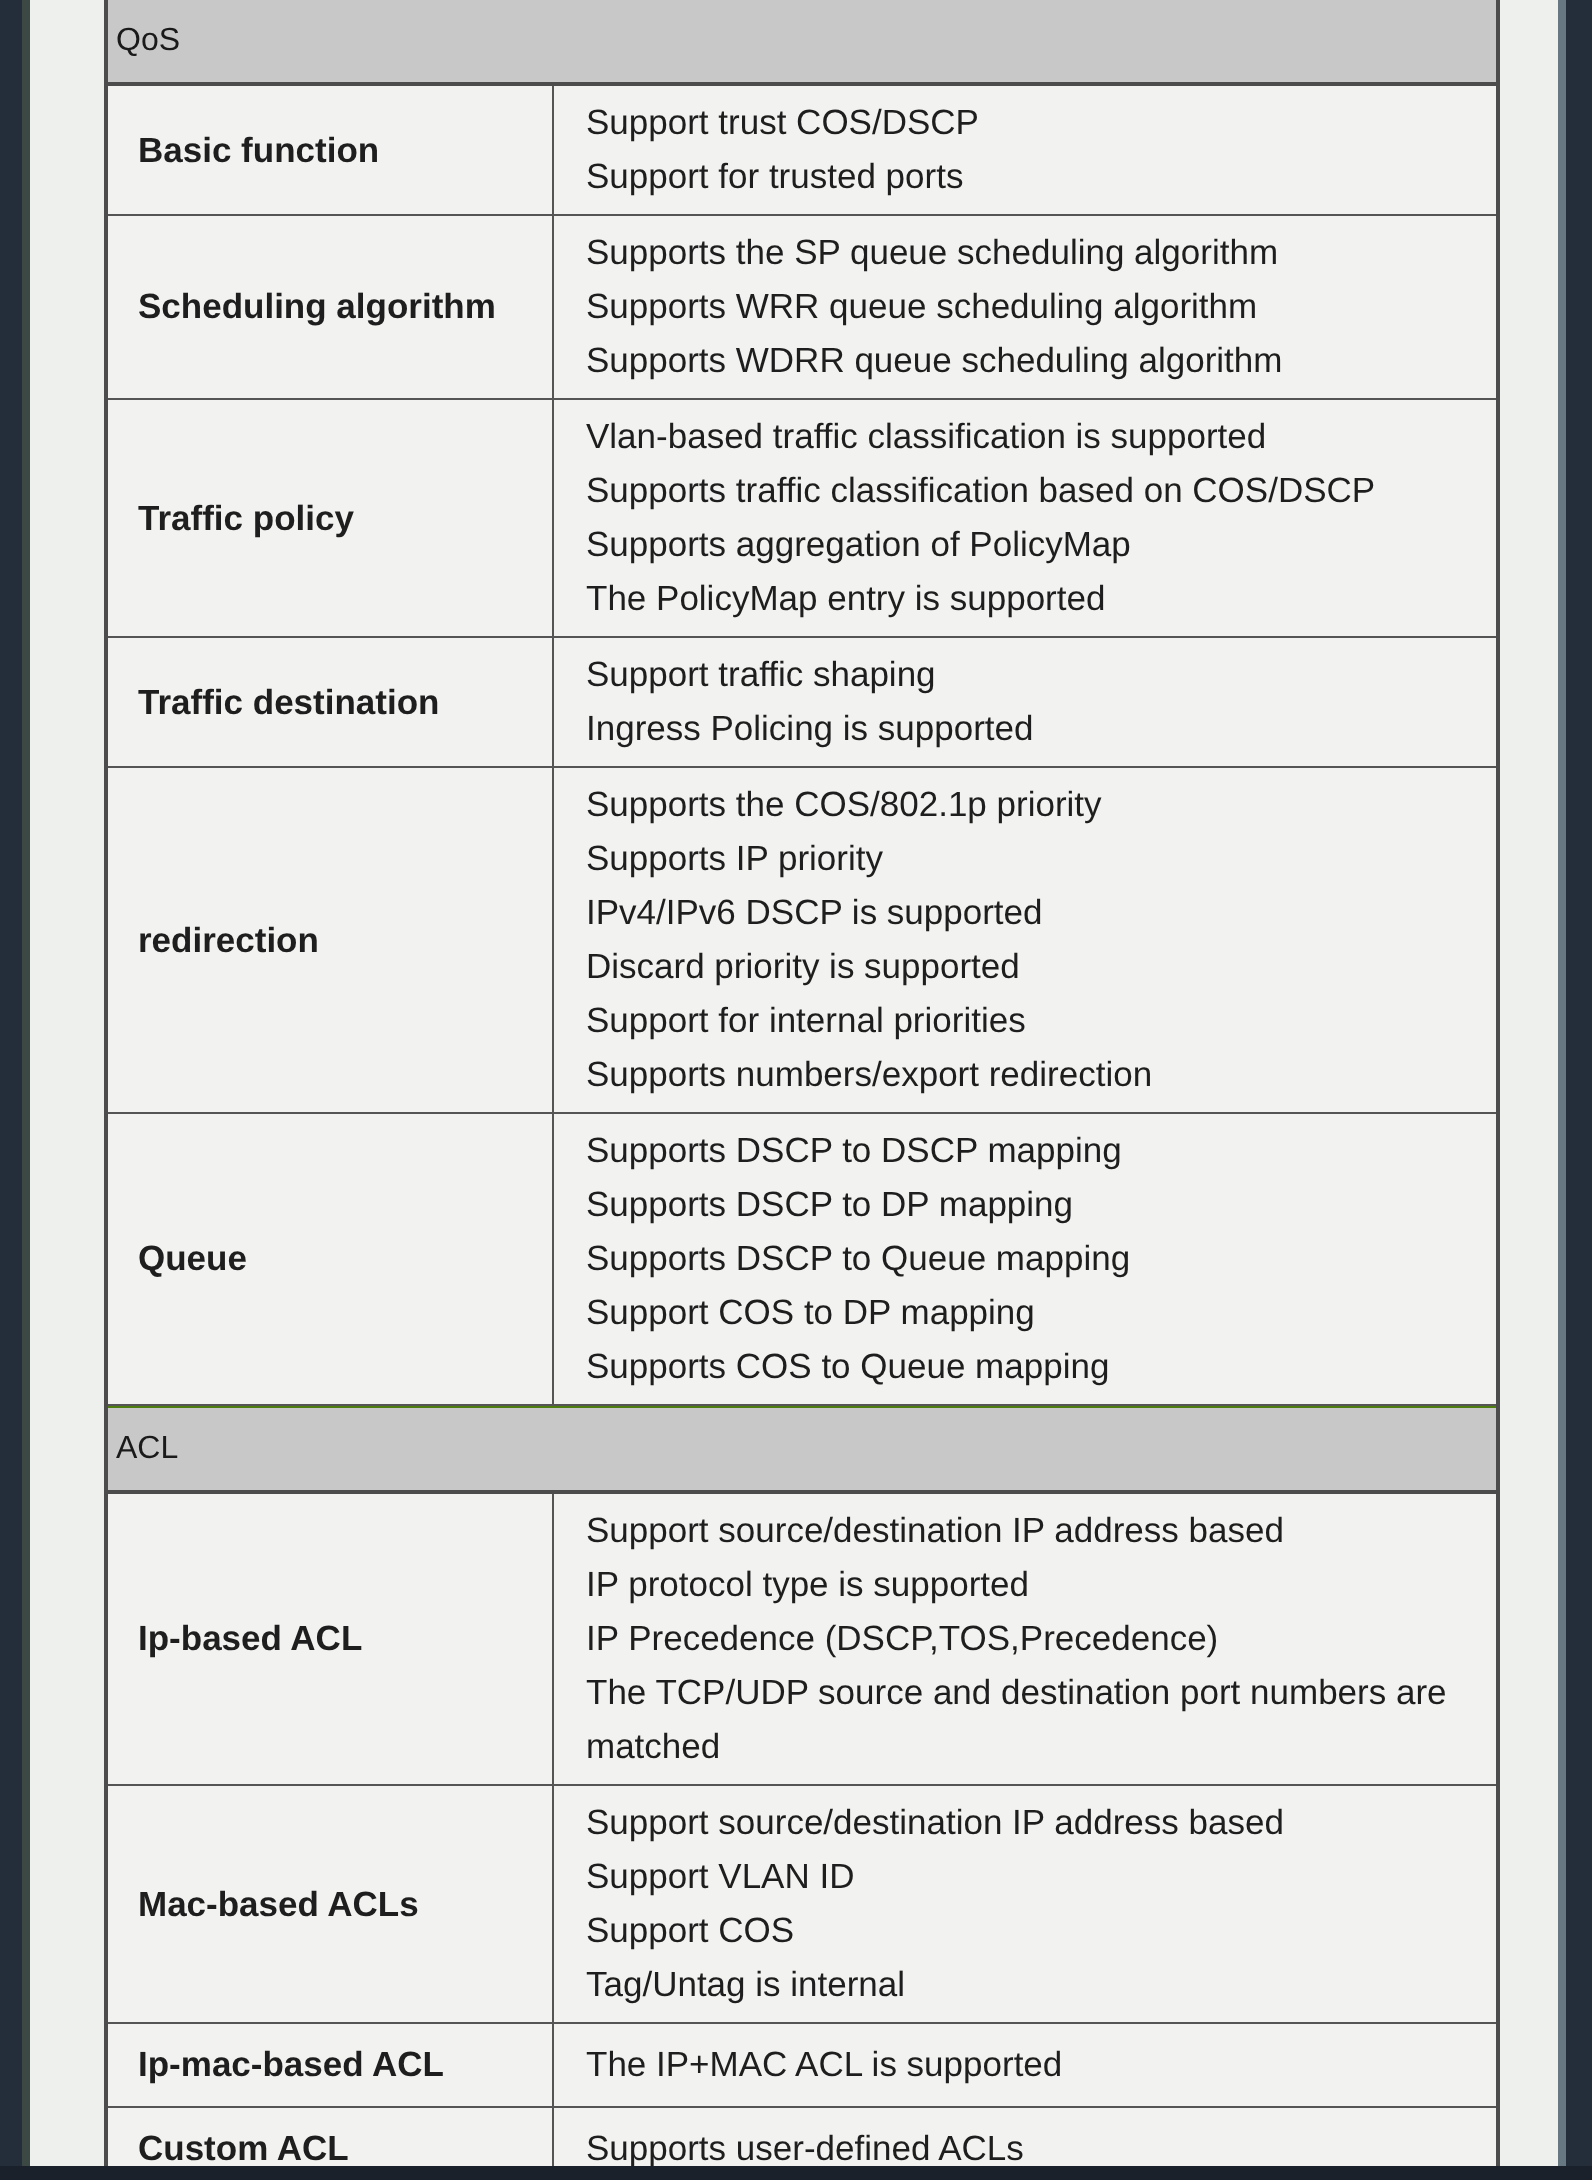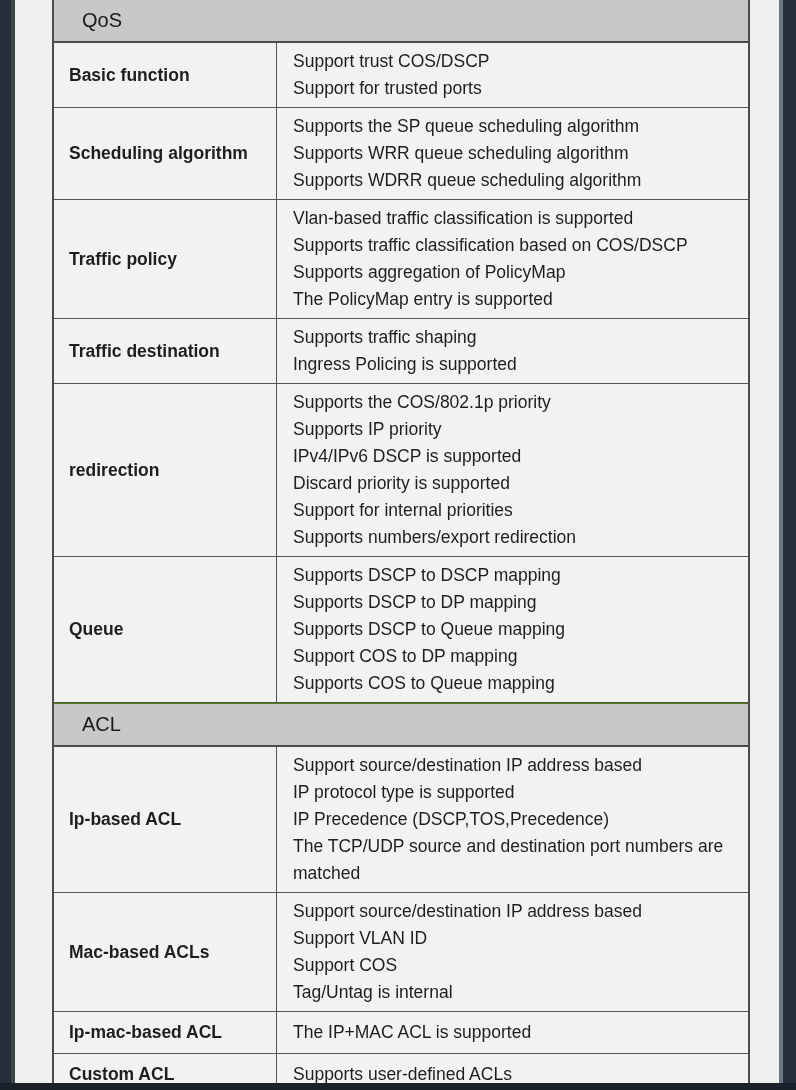--- a/index.html
+++ b/index.html
@@ -22,22 +22,22 @@
   .spec-table {
     position: absolute; left: 52px; top: 0; width: 694px;
     border-left: 2px solid #4c4c4c;
     border-right: 2px solid #4c4c4c;
     background: #f2f2f0;
   }
   .sec-header {
     background: #c8c8c8;
     height: 41px;
     display: flex; align-items: center;
-    padding-left: 28px;
-    font-size: 20px; color: #1a1a1a;
+    padding-left: 4px;
+    font-size: 16px; color: #1a1a1a;
     border-bottom: 2px solid #4c4c4c;
   }
   .sec + .sec .sec-header { border-top: 1px solid #4d7c0f; }
   .row { display: flex; border-bottom: 1px solid #555; min-height: 42px; box-sizing: border-box; }
   .cell { box-sizing: border-box; font-size: 17.5px; }
   .cell.label {
     flex: 0 0 223px; width: 223px;
     border-right: 1px solid #555;
     display: flex; align-items: center;
     padding-left: 15px; padding-right: 6px; font-weight: bold;
@@ -91,21 +91,21 @@
 
   <div class="line">Supports aggregation of PolicyMap</div>
 
   <div class="line">The PolicyMap entry is supported</div>
 </div>
   </div>
 
   <div class="row">
     <div class="cell label">Traffic destination</div>
     <div class="cell items">
-  <div class="line">Supports traffic shaping</div>
+  <div class="line">Support traffic shaping</div>
 
   <div class="line">Ingress Policing is supported</div>
 </div>
   </div>
 
   <div class="row">
     <div class="cell label">redirection</div>
     <div class="cell items">
   <div class="line">Supports the COS/802.1p priority</div>
 

